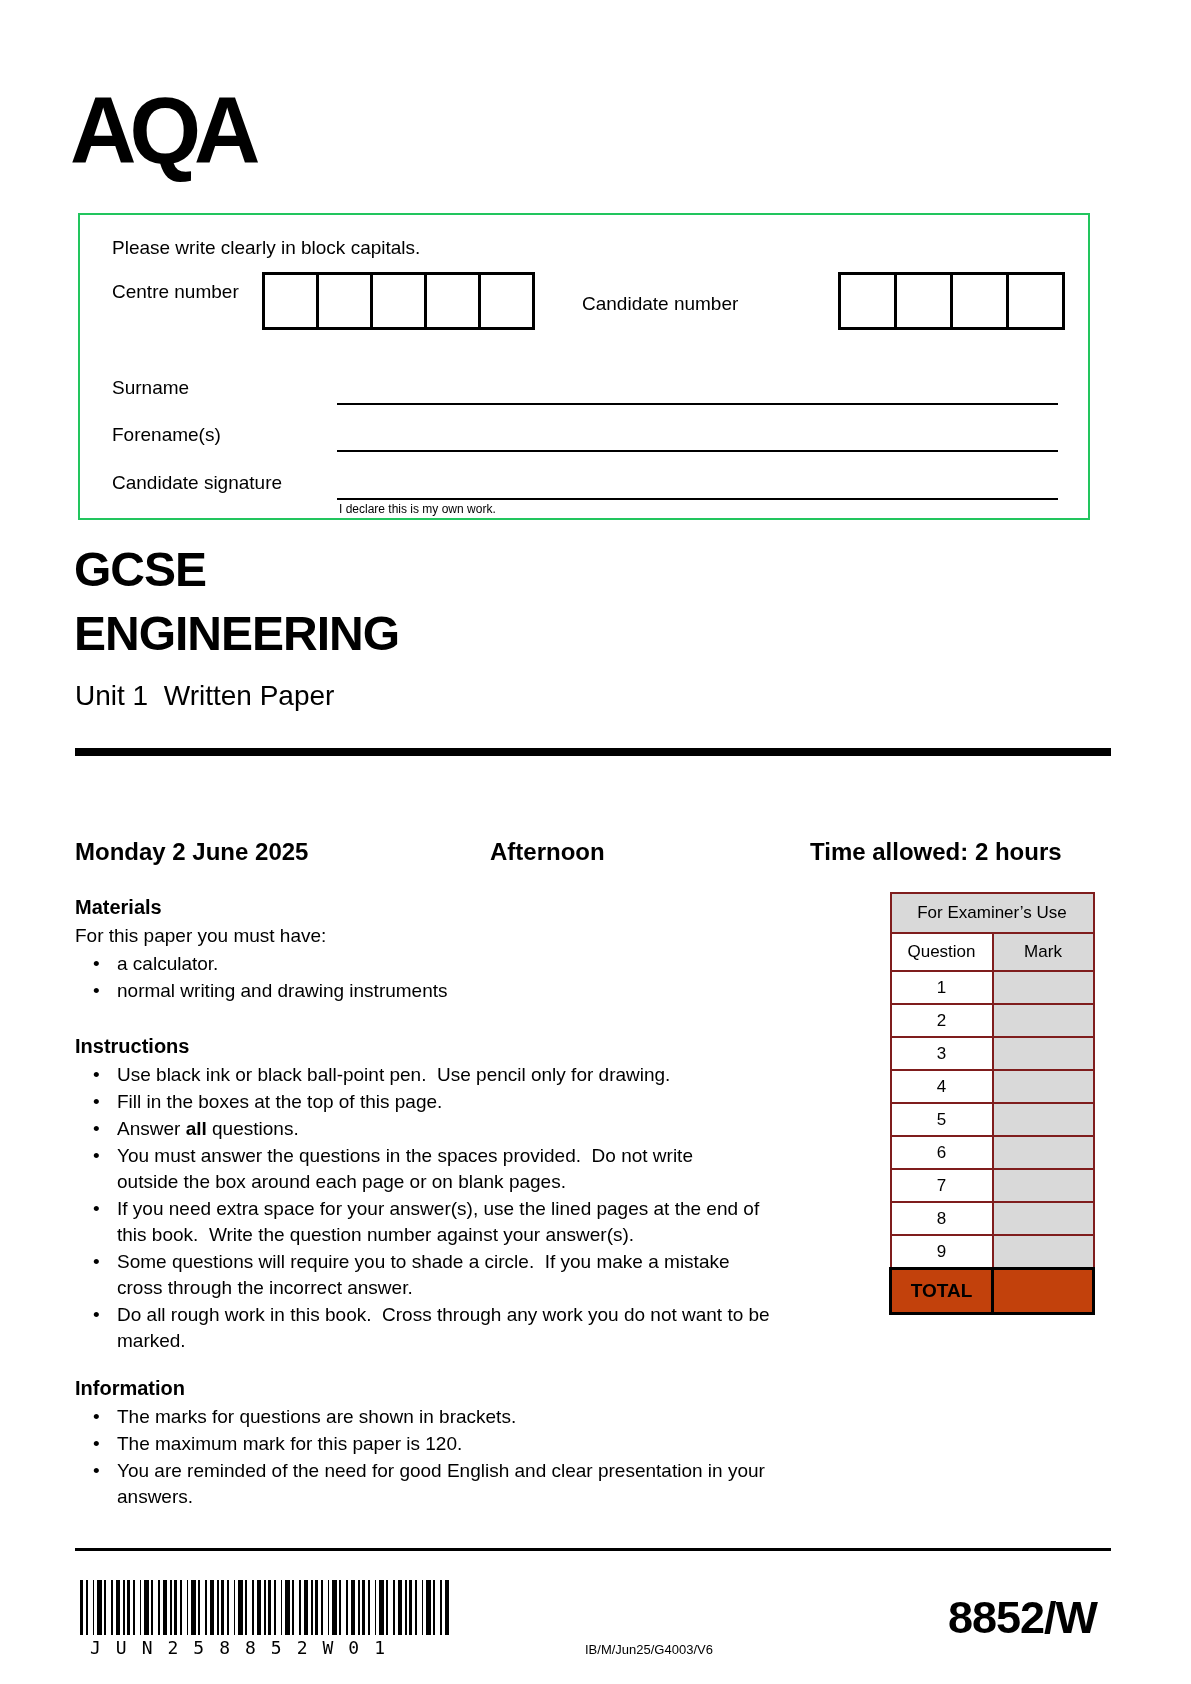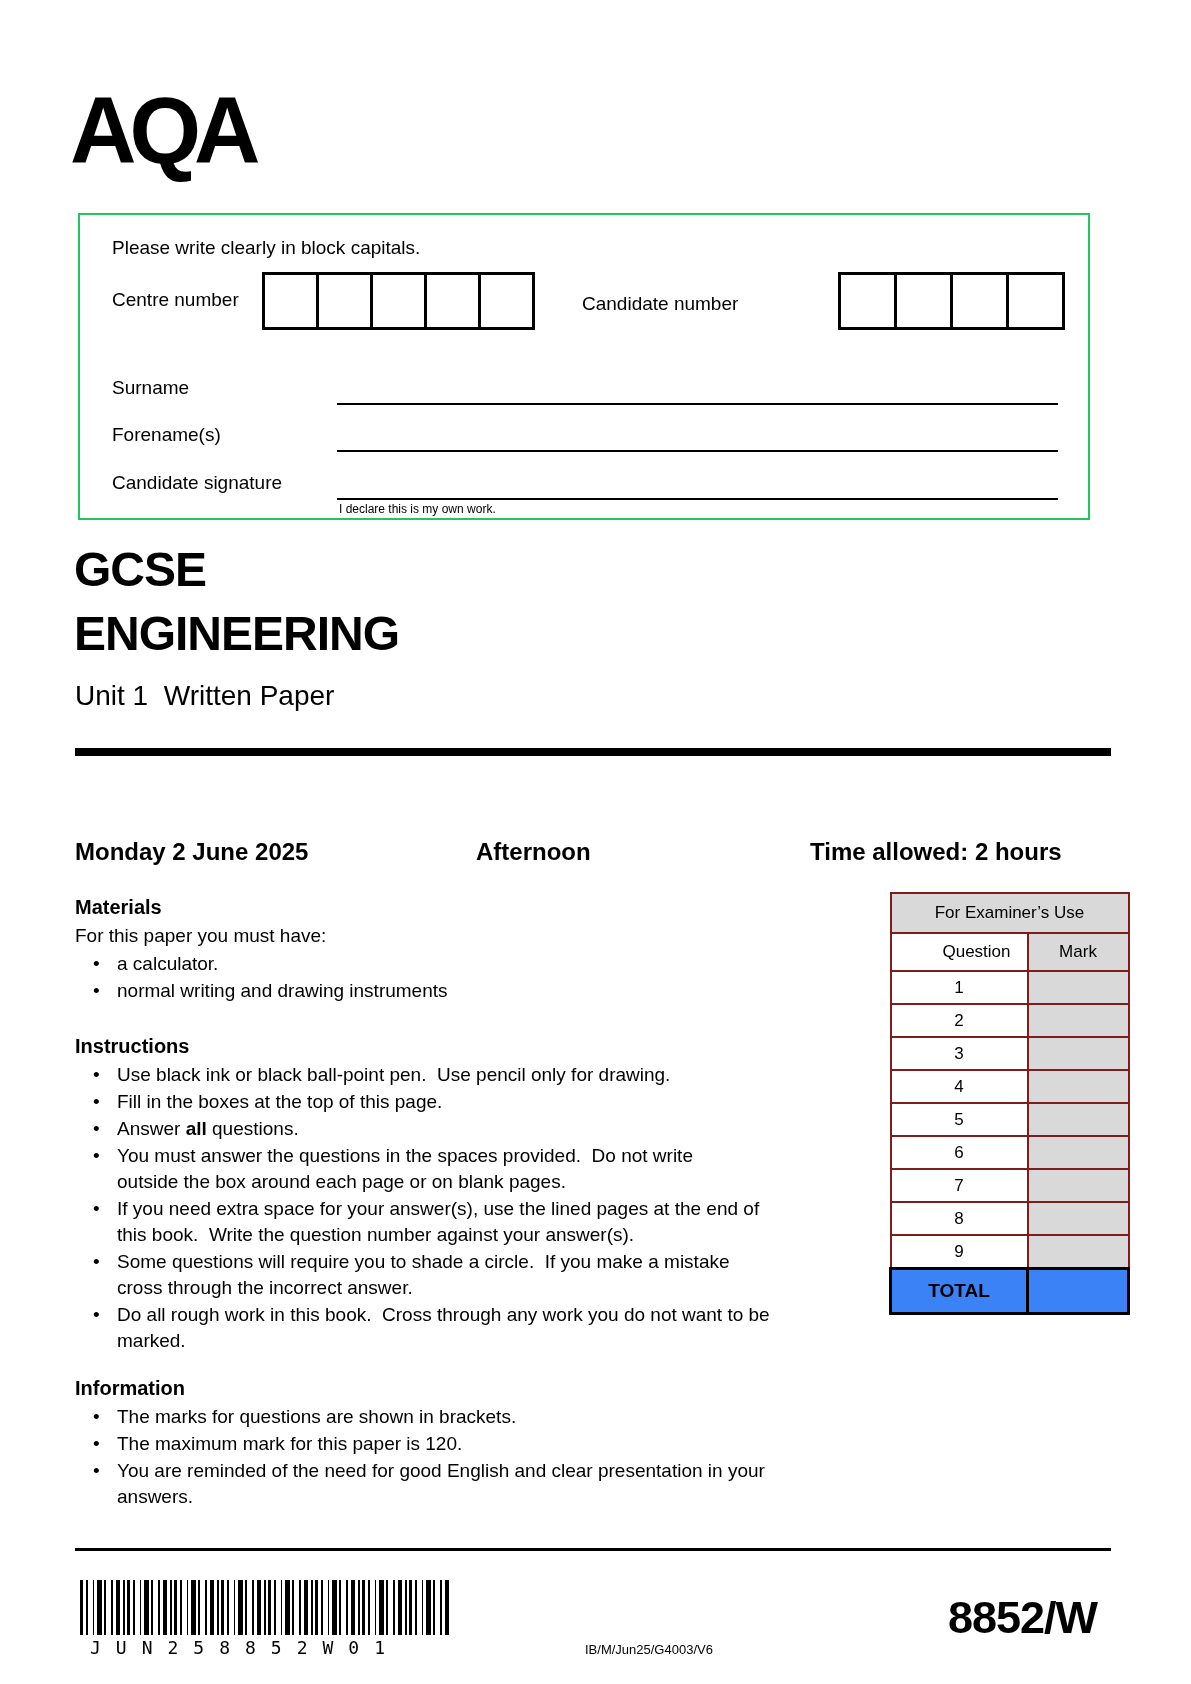--- a/index.html
+++ b/index.html
@@ -32,42 +32,42 @@
   .wline{position:absolute;border-bottom:2px solid #000;height:0;}
   .declare{position:absolute;left:259px;top:287px;font-size:12px;text-align:center;}
   
   .t-qual{position:absolute;left:74px;top:546px;font-size:48px;font-weight:bold;letter-spacing:-1px;line-height:1;}
   .t-subj{position:absolute;left:74px;top:610px;font-size:48px;font-weight:bold;letter-spacing:-1px;line-height:1;}
   .t-unit{position:absolute;left:75px;top:682px;font-size:28px;white-space:pre;line-height:1;}
   .rule-thick{position:absolute;left:75px;top:748px;width:1036px;height:8px;background:#000;}
   
   .sess{position:absolute;top:838px;font-size:24px;font-weight:600;white-space:nowrap;}
   .sess.date{left:75px;}
-  .sess.tod{left:476px;text-align:right;}
+  .sess.tod{left:490px;text-align:right;}
   .sess.time{left:810px;}
   
   .section{position:absolute;left:75px;width:812px;font-size:19px;line-height:26px;}
   .section h3{margin:0 0 4px 0;font-size:20px;line-height:24px;}
   .section .intro{margin:0;}
   .section ul{margin:2px 0 0 0;padding:0 0 0 42px;list-style:none;}
   .section li{position:relative;margin:0 0 1px 0;}
   .section li::before{content:"\2022";position:absolute;left:-24px;top:0;}
   .btext{white-space:pre-wrap;}
   .sec-materials{top:895px;}
   .sec-instructions{top:1034px;}
   .sec-information{top:1376px;}
   
   .exam-table{position:absolute;left:889px;top:892px;border-collapse:collapse;background:#fff;}
   .exam-table td{border:2px solid #7f1d1d;text-align:center;vertical-align:middle;font-size:17px;padding:0;}
   .exam-table .title-cell{background:#d9d9d9;height:38px;font-size:17px;}
-  .exam-table .q-head{background:#fff;width:100px;height:36px;padding-left:35px;}
+  .exam-table .q-head{background:#fff;width:100px;height:36px;}
   .exam-table .m-head{background:#d9d9d9;width:99px;}
   .exam-table .q-cell{background:#fff;height:31px;}
   .exam-table .m-cell{background:#d9d9d9;}
-  .exam-table .total-row td{background:#3b82f6;height:42px;border:3px solid #000;}
+  .exam-table .total-row td{background:#c2410c;height:42px;border:3px solid #000;}
   .exam-table .total-label{font-weight:bold;font-size:19px;}
   
   .rule-thin{position:absolute;left:75px;top:1548px;width:1036px;height:3px;background:#000;}
   .barcode{position:absolute;left:80px;top:1580px;width:372px;}
   .bars{
     height:55px;width:372px;
     background:repeating-linear-gradient(90deg,
       #000 0 3px,#fff 3px 6px,#000 6px 8px,#fff 8px 13px,
       #000 13px 14px,#fff 14px 17px,#000 17px 22px,#fff 22px 24px,
       #000 24px 26px,#fff 26px 31px,#000 31px 33px,#fff 33px 36px,
@@ -84,21 +84,21 @@
 </head>
 <body>
 
 <div class="page">
 
   <div class="logo">AQA</div>
 
   <div class="cand-box">
     <div class="please">Please write clearly in block capitals.</div>
 
-    <div class="field-label" style="left:32px;top:74px;">Centre number</div>
+    <div class="field-label" style="left:32px;top:66px;">Centre number</div>
     <div class="cells" style="left:182px;top:57px;">
       <div class="cell"></div>
       <div class="cell"></div>
       <div class="cell"></div>
       <div class="cell"></div>
       <div class="cell"></div>
     </div>
 
     <div class="field-label" style="left:502px;top:78px;">Candidate number</div>
     <div class="cells cand" style="left:758px;top:57px;">

